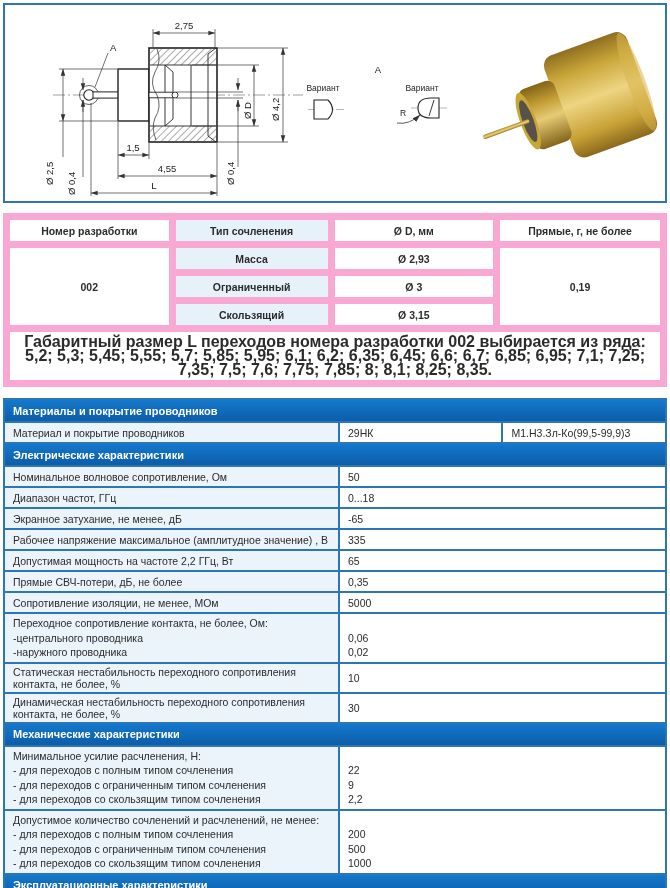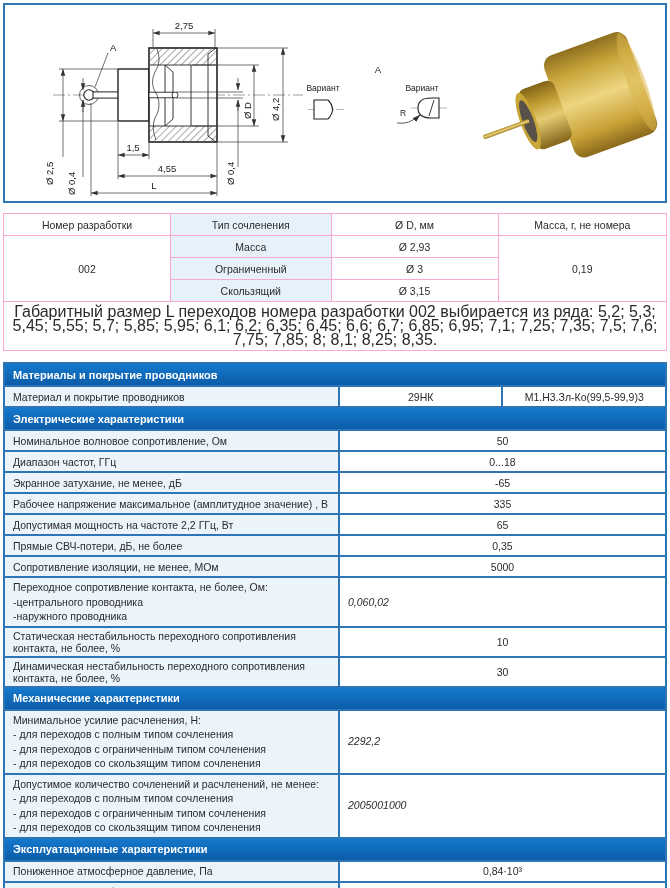--- a/index.html
+++ b/index.html
@@ -10,35 +10,35 @@
   }
   .sheet{padding:3px;}
   
   .drawing-box{
     position:relative;height:196px;border:2px solid #2E75B6;background:#fff;margin-bottom:10px;
   }
   .drawing-svg{position:absolute;left:0;top:0;width:100%;height:100%;}
   
   table{border-collapse:collapse;width:100%;table-layout:fixed;}
   .summary{font-size:10.5px;}
-  .summary td{border:1px solid #f9a8d4;text-align:center;padding:2px 4px;height:17px;}
+  .summary td{border:7px solid #f9a8d4;text-align:center;padding:2px 4px;height:17px;font-weight:bold;}
   .summary .type-col{background:#E7F1FA;}
   .summary .note-cell{font-size:16px;padding:3px 6px;height:auto;line-height:14px;}
   .gap{height:11px;}
   
   .specs{font-size:10.5px;}
   .specs td{border:2px solid #2E75B6;padding:2px 8px;}
   .specs .section-cell{
     background:linear-gradient(#1478CC,#0C5DA9);color:#fff;font-weight:bold;
     font-size:11px;padding:3px 8px;height:15px;
   }
   .specs .label-cell{background:#EBF3FB;text-align:left;height:15px;}
-  .specs .value-cell{background:#fff;text-align:center;vertical-align:middle;}
+  .specs .value-cell{background:#fff;text-align:left;vertical-align:middle;}
   .vl{height:14.5px;line-height:14.5px;}
-  .vstack{display:flex;flex-direction:row;font-style:italic;}
+  .vstack{display:flex;flex-direction:column;}
 </style>
 </head>
 <body>
 
 <div class="sheet">
 
   <div class="drawing-box">
     <svg class="drawing-svg" viewBox="0 0 660 192">
       <defs>
         <pattern id="hatch" width="5" height="5" patternUnits="userSpaceOnUse" patternTransform="rotate(45)">
@@ -169,21 +169,21 @@
         <col style="width:25.2%">
         <col style="width:24.2%">
         <col style="width:25.2%">
         <col style="width:25.4%">
       </colgroup>
     <tbody>
         <tr>
       <td>Номер разработки</td>
       <td class="type-col">Тип сочленения</td>
       <td>Ø D, мм</td>
-      <td>Масса, г, не номера</td>
+      <td>Прямые, г, не более</td>
     </tr>
     <tr>
       <td rowspan="3">002</td>
       <td class="type-col">Масса</td>
       <td>Ø 2,93</td>
       <td rowspan="3">0,19</td>
     </tr>
     <tr>
       <td class="type-col">Ограниченный</td>
       <td>Ø 3</td>

